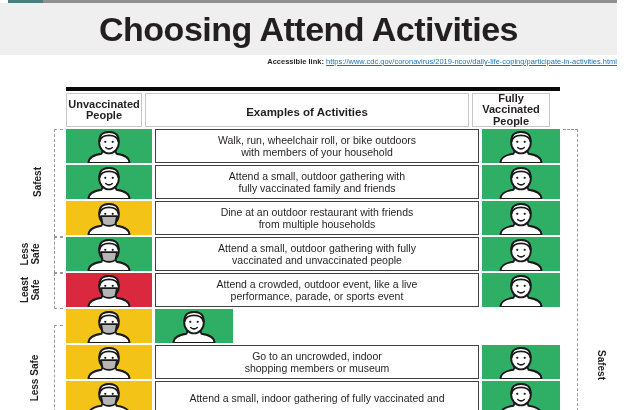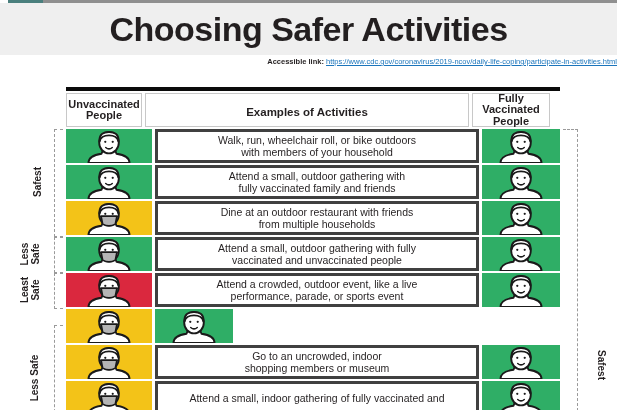--- a/index.html
+++ b/index.html
@@ -39,21 +39,21 @@
                text-align:center;line-height:14px;height:14px;}
   .hbar{position:absolute;left:0;right:0;bottom:0;}
   .bar-spacer-left{width:86px;}
   .bar-spacer-right{width:78px;}
   .bar-mid{width:324px;}
 
   .cell-left,.cell-right{display:flex;align-items:flex-end;justify-content:center;
                          height:34px;overflow:hidden;}
   .cell-left{width:86px;}
   .cell-right{width:78px;}
-  .cell-mid{box-sizing:border-box;width:324px;height:34px;border:3px solid #404040;
+  .cell-mid{box-sizing:border-box;width:324px;height:34px;border:1px solid #404040;
             background:#fff;display:flex;align-items:center;justify-content:center;}
   .activity-text{font-size:10.5px;line-height:12.5px;text-align:center;white-space:pre-line;}
 
   .person-svg{display:block;}
 
   
   .bracket{position:absolute;border-color:#9a9a9a;border-style:dashed;border-width:0;}
   .bracket.left-open{border-left-width:1px;border-top-width:1px;border-bottom-width:1px;
                      left:54px;width:8px;}
   .bracket.right-open{border-right-width:1px;border-top-width:1px;
@@ -77,21 +77,21 @@
 </style>
 </head>
 <body>
 
 <div id="stage">
 
   <div class="strip teal" style="background: rgb(74, 127, 125);"></div>
   <div class="strip gray"></div>
 
   <div class="title-band">
-    <div class="page-title">Choosing Safer Activities</div>
+    <div class="page-title">Choosing Attend Activities</div>
   </div>
 
   <div class="link-line">
     <span class="link-label">Accessible link:</span>
     <span class="link-url">https://www.cdc.gov/coronavirus/2019-ncov/daily-life-coping/participate-in-activities.html</span>
   </div>
 
   <div class="activity-table">
     <div class="table-top-bar"></div>
 

